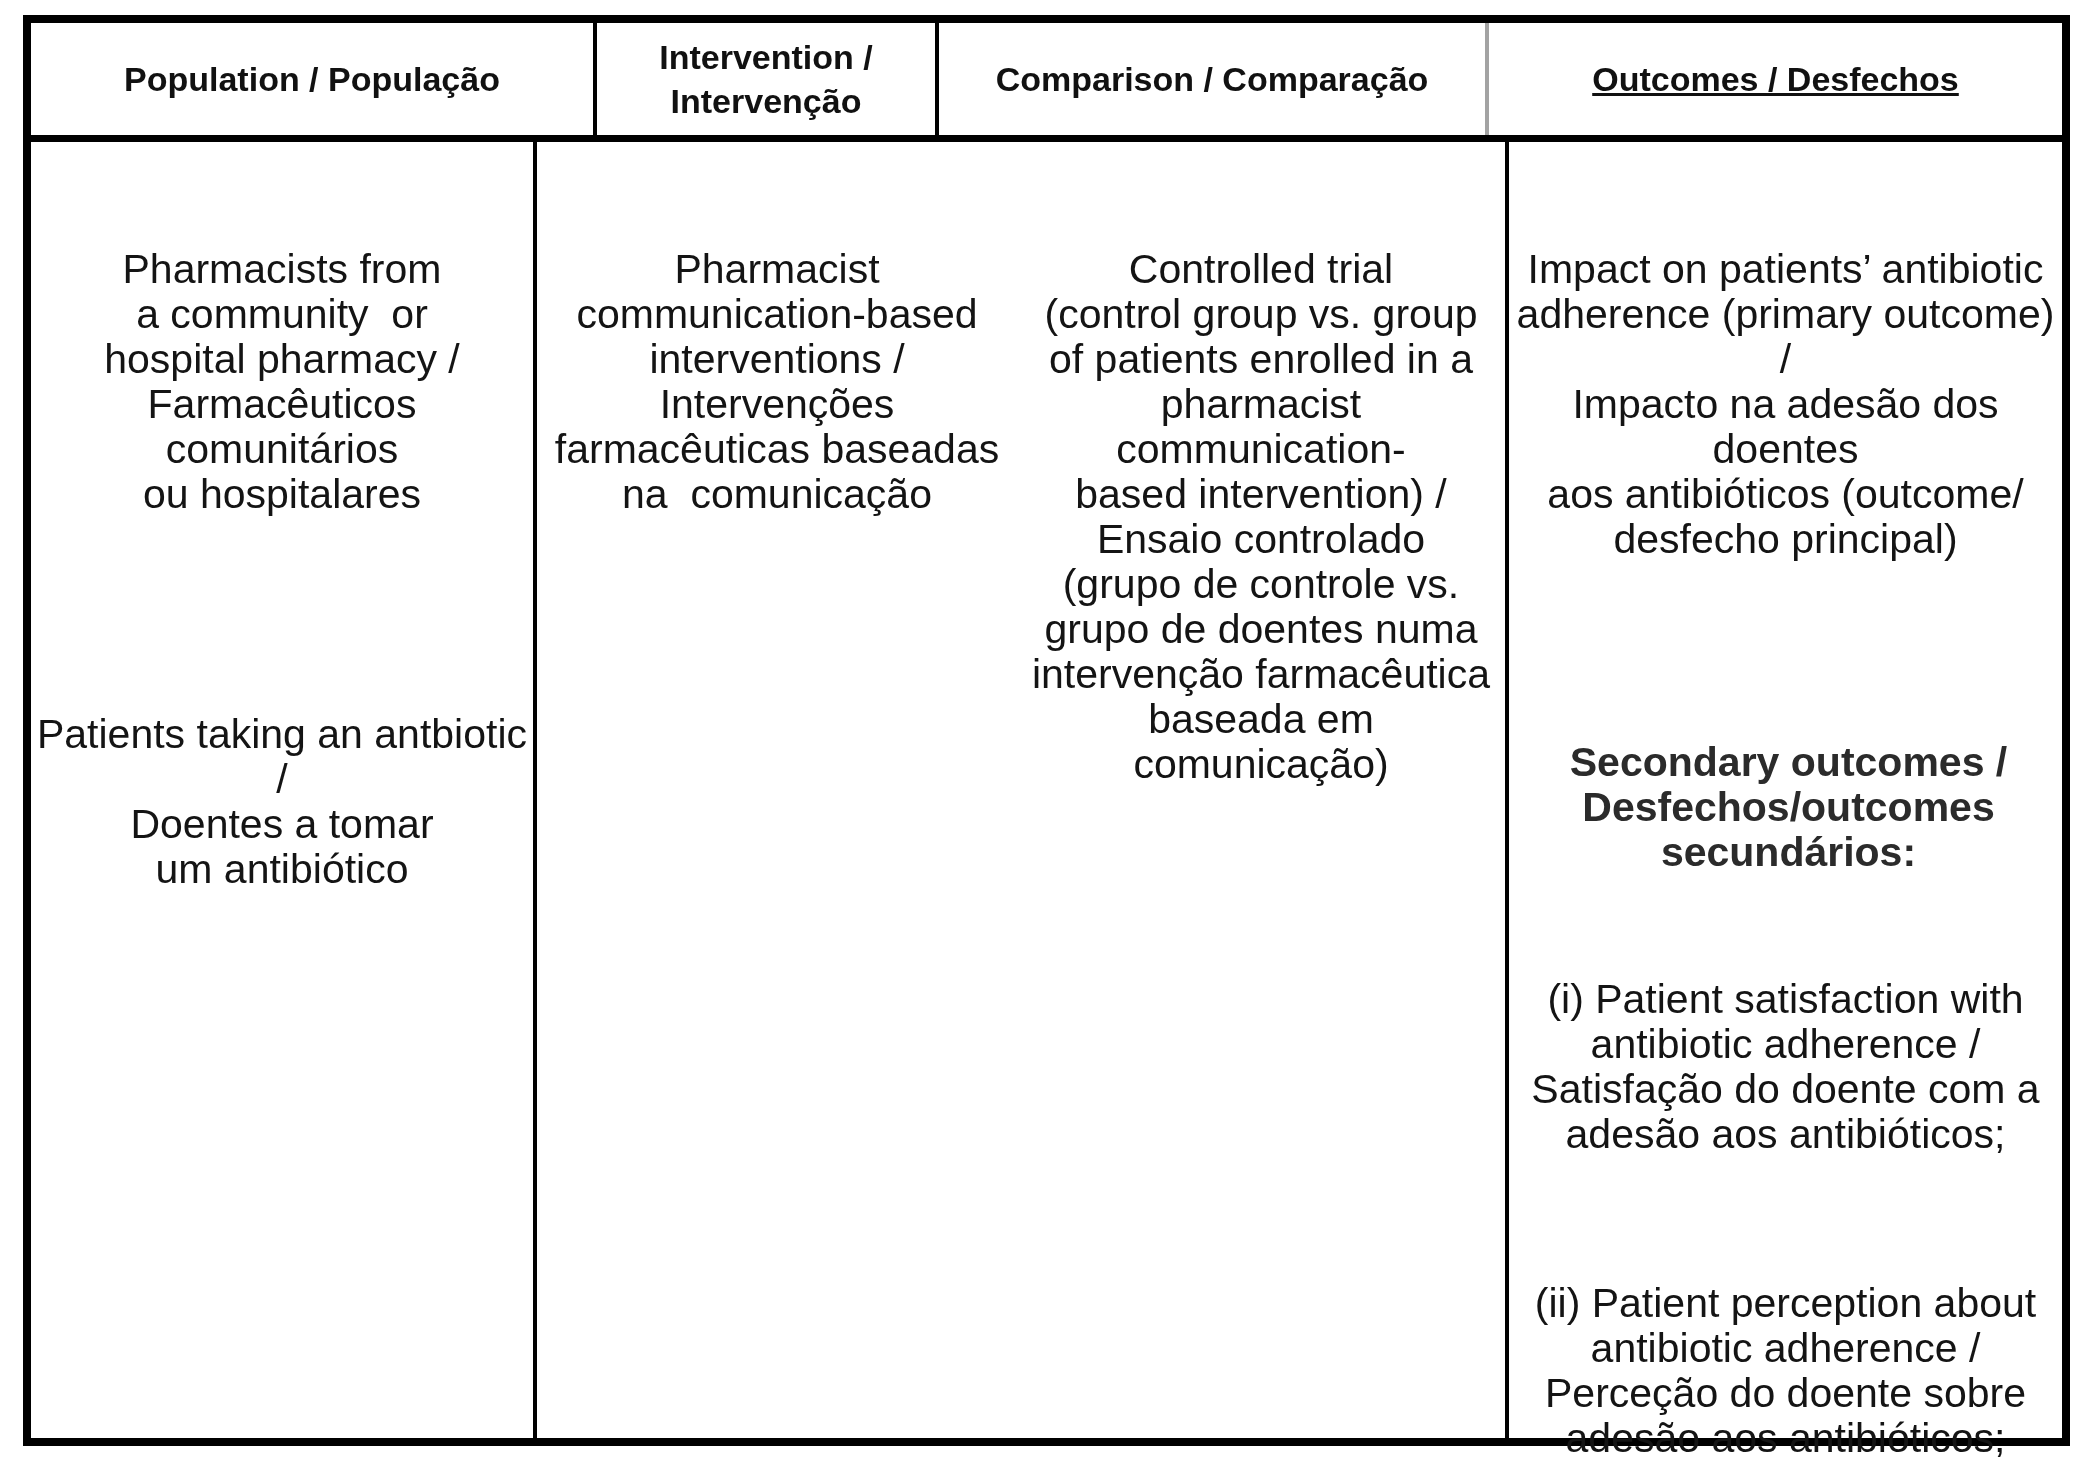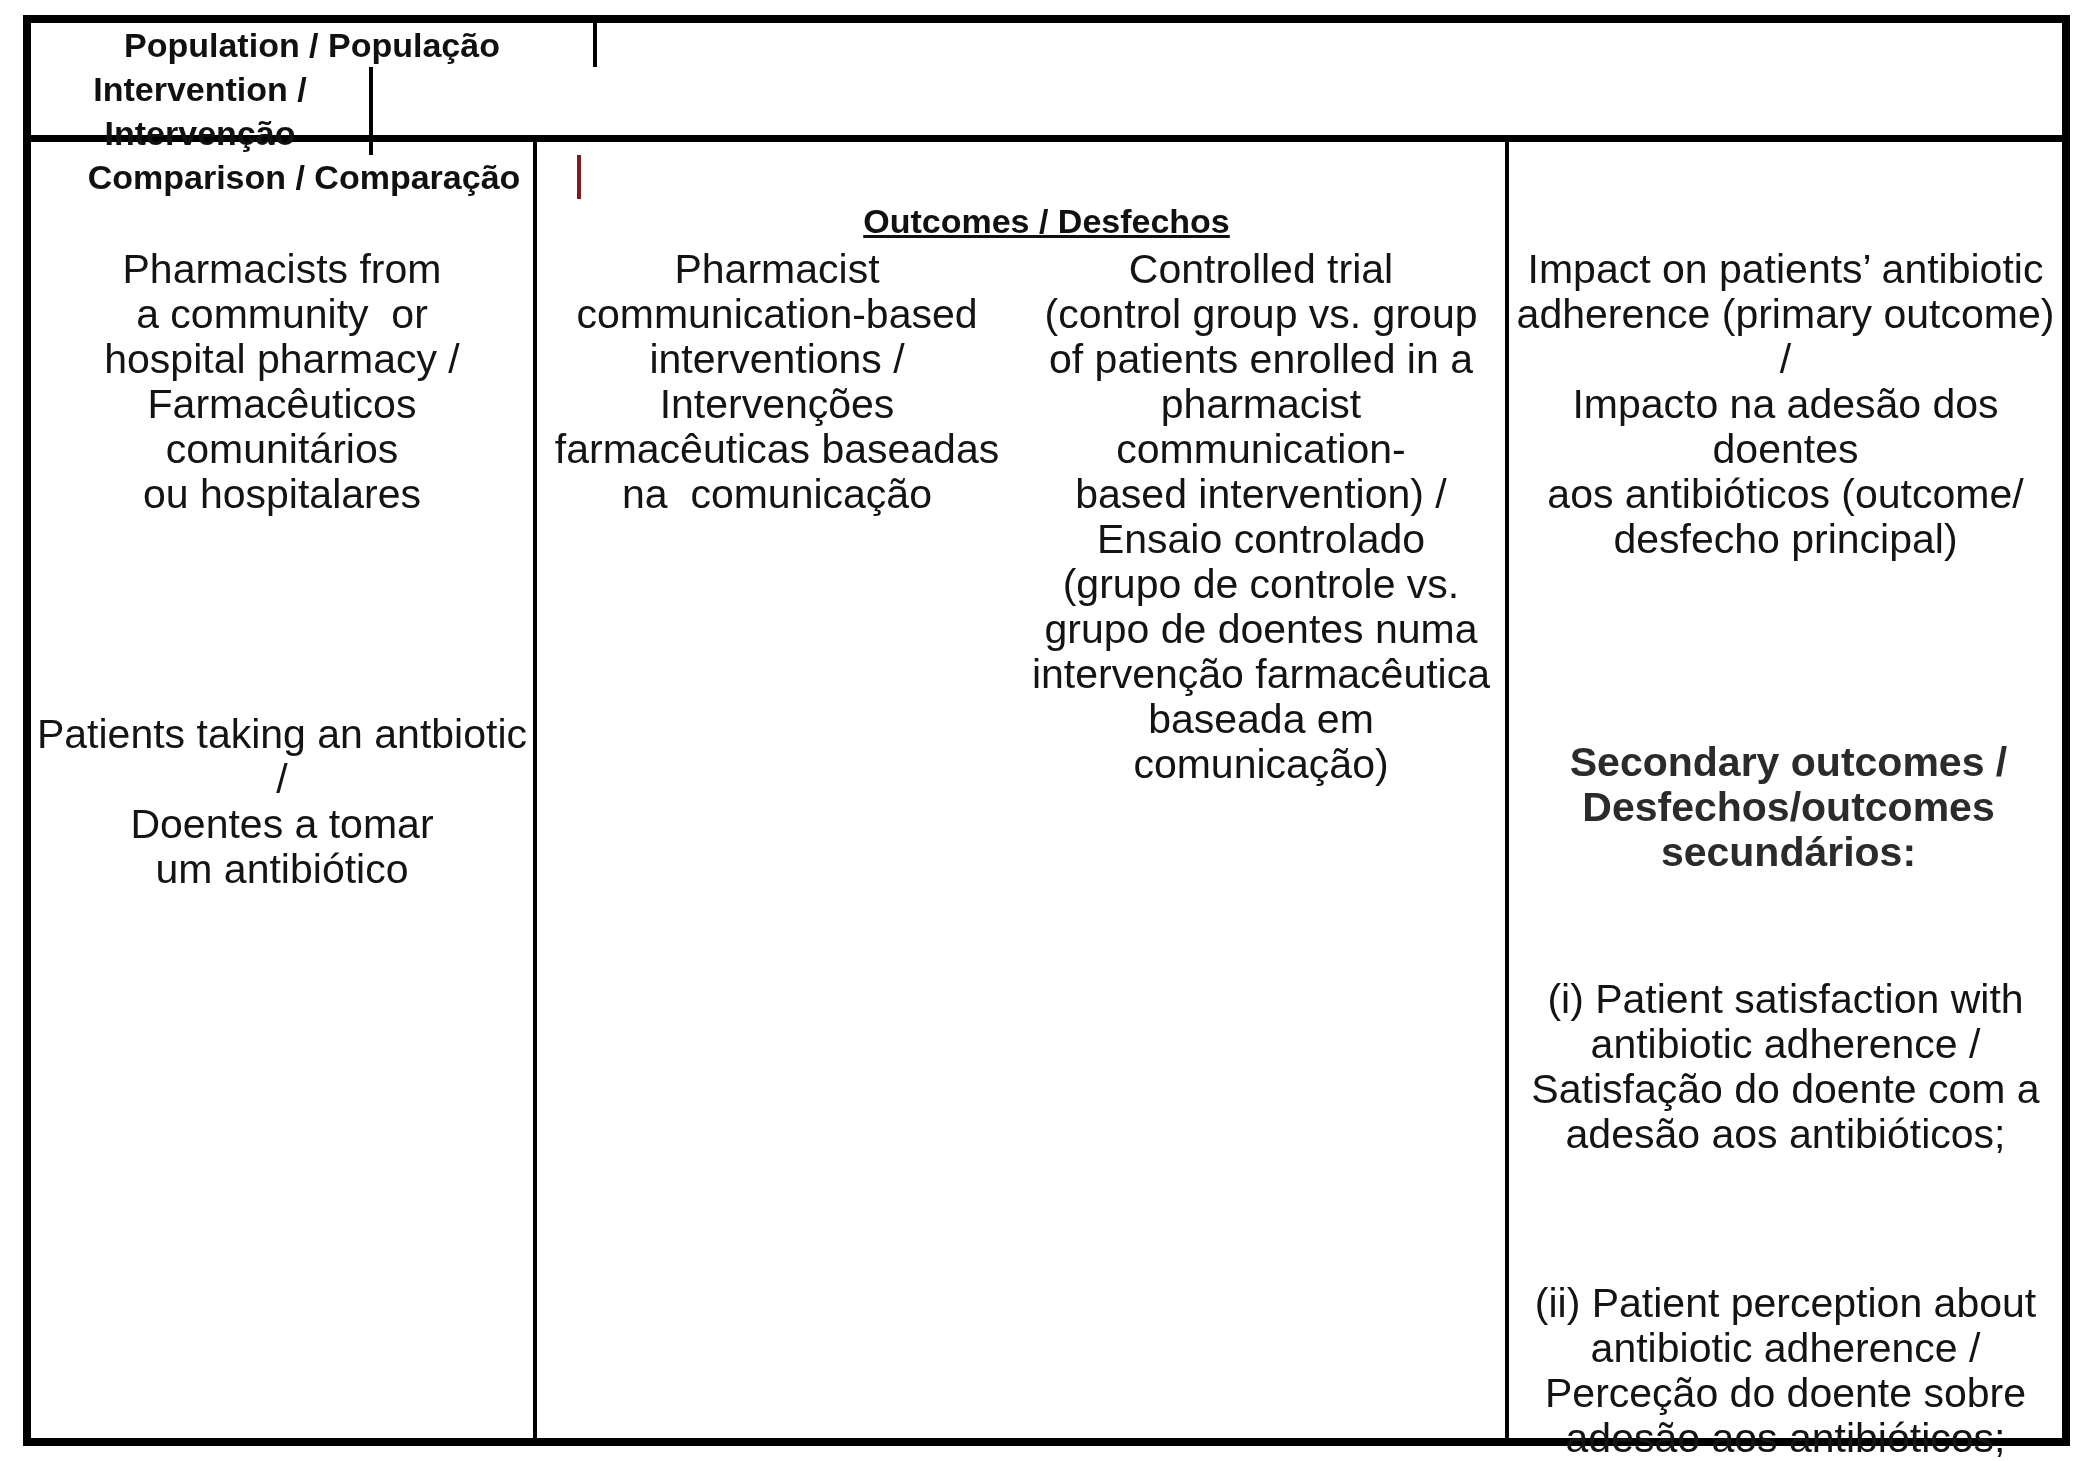--- a/index.html
+++ b/index.html
@@ -15,34 +15,33 @@
     width:2047px;height:1431px;
     border:8px solid #000;
     box-sizing:border-box;
     background:#fff;
   }
   .header-row{
     display:flex;
     height:112px;
     border-bottom:7px solid #000;
     box-sizing:content-box;
-    flex-direction:column;
   }
   .header-cell{
     display:flex;align-items:center;justify-content:center;
     text-align:center;
     font-weight:bold;
     font-size:34px;line-height:44px;
     white-space:pre-wrap;
     box-sizing:border-box;
     color:#111;
   }
   .hc0{width:566px;border-right:4px solid #000;}
   .hc1{width:342px;border-right:4px solid #000;}
-  .hc2{width:550px;border-right:4px solid #7f1d1d;}
+  .hc2{width:550px;border-right:4px solid #a3a3a3;}
   .hc3{flex:1;text-decoration:underline;}
   .body-row{
     position:relative;
     height:1296px;
   }
   .vdivider{
     position:absolute;top:0;bottom:0;width:4px;background:#000;
   }
   .vd1{left:502px;}
   .vd2{left:1474px;}

